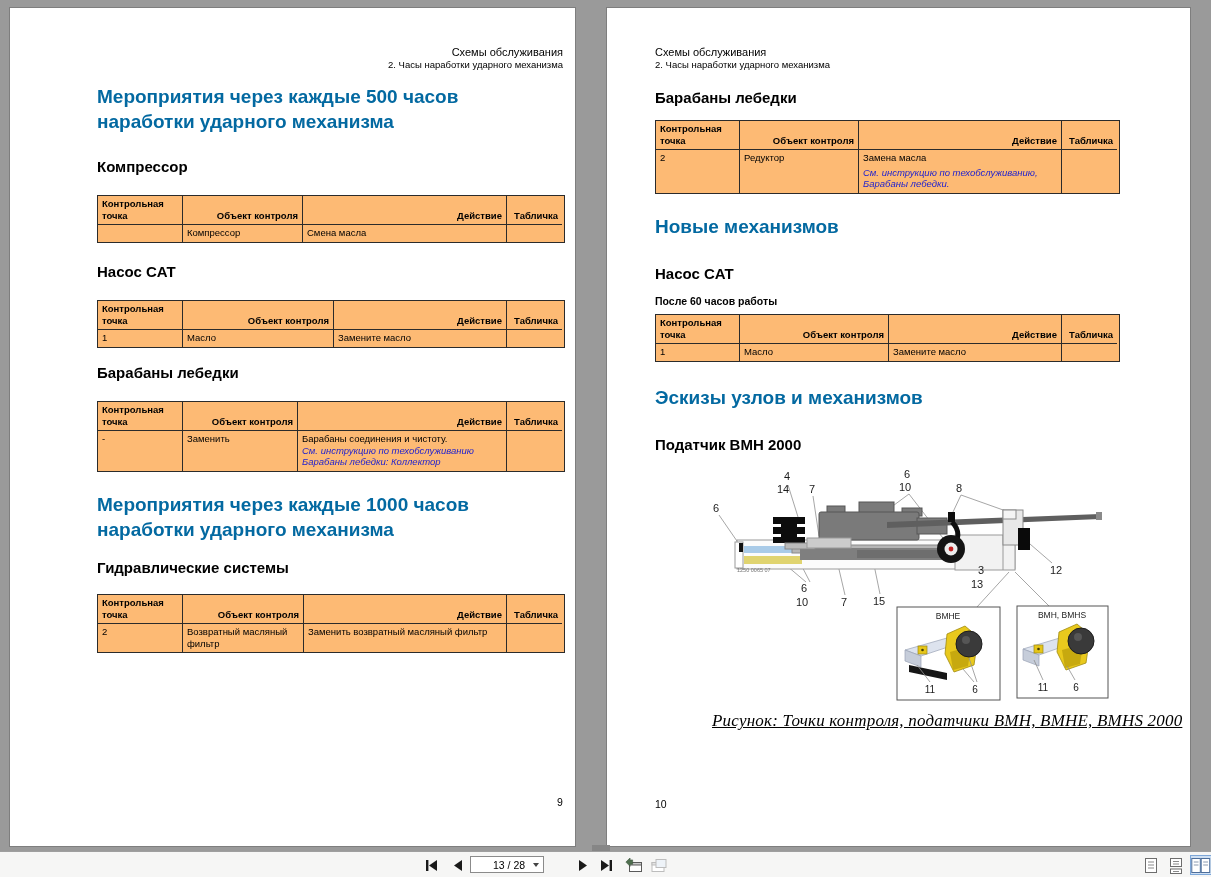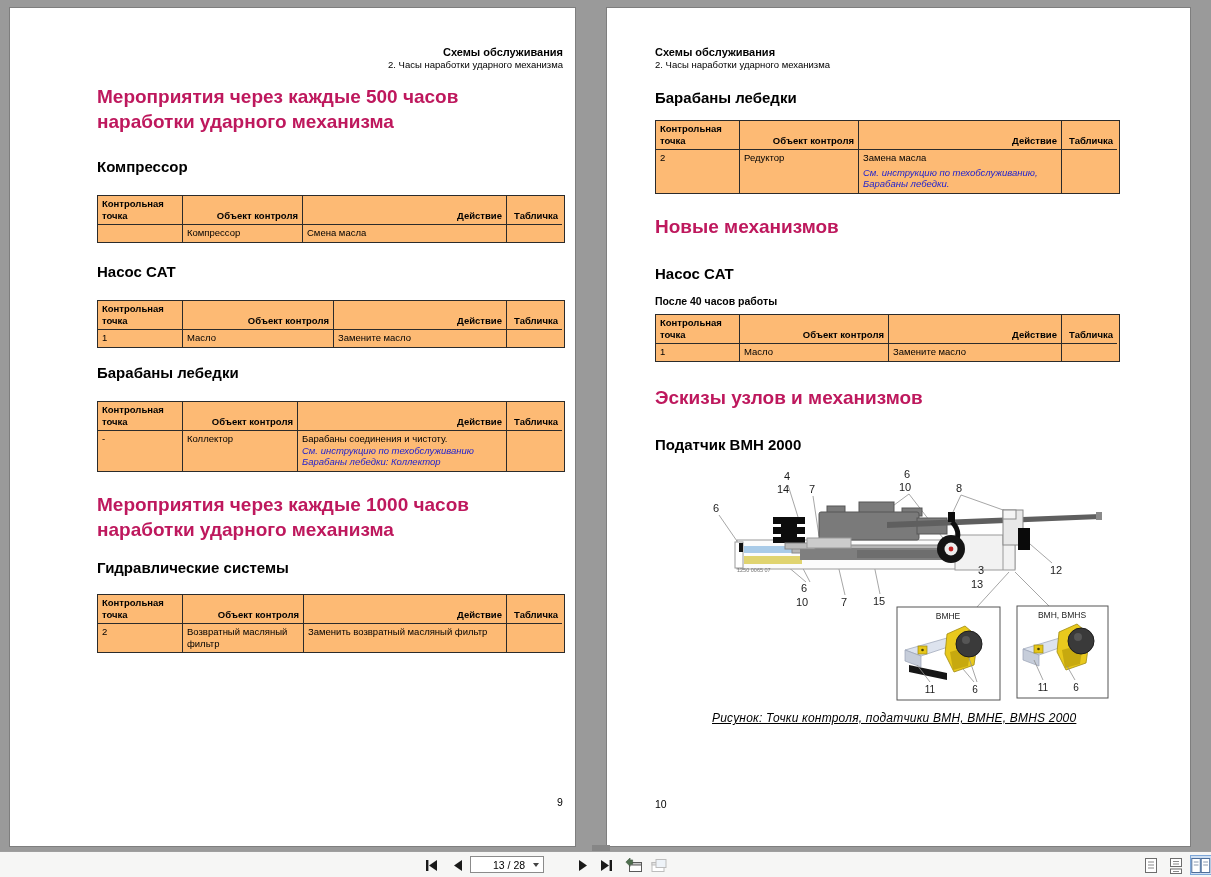--- a/index.html
+++ b/index.html
@@ -3,38 +3,38 @@
 <meta charset="utf-8">
 <style>
   html,body{margin:0;padding:0;}
   body{width:1211px;height:877px;overflow:hidden;background:#9a9a9a;
        font-family:"Liberation Sans", sans-serif; -webkit-font-smoothing:antialiased;}
   .screen{position:absolute;left:0;top:0;width:1211px;height:877px;overflow:hidden;}
   .page{position:absolute;background:#fff;box-shadow:0 0 0 1px #7e7e7e;}
   .page-left{left:10px;top:8px;width:565px;height:838px;}
   .page-right{left:607px;top:8px;width:583px;height:838px;}
   .abs{position:absolute;}
-  .hdr-title{font-size:11px;font-weight:bold;color:#000;line-height:13px;}
+  .hdr-title{font-size:11px;font-weight:normal;color:#000;line-height:13px;}
   .hdr-sub{font-size:9.5px;color:#000;line-height:12px;}
-  .h1{font-size:19px;font-weight:bold;color:#be185d;line-height:25px;white-space:pre-line;}
+  .h1{font-size:19px;font-weight:bold;color:#0369a1;line-height:25px;white-space:pre-line;}
   .h2{font-size:15px;font-weight:bold;color:#000;}
   .h3{font-size:10.5px;font-weight:bold;color:#000;}
   .pgnum{font-size:10.5px;color:#000;}
   
   .tbl{position:absolute;border:1px solid #2b2b2b;background:#fdba74;}
   .trow{display:grid;}
   .thead .tcell{border-bottom:1px solid #2b2b2b;align-items:flex-end;font-weight:bold;}
   .tcell{border-right:1px solid #2b2b2b;padding:2px 4px 3px 4px;font-size:9.5px;
          line-height:11.5px;color:#000;display:flex;flex-direction:column;justify-content:flex-start;
          box-sizing:border-box;}
   .thead .tcell{display:flex;justify-content:flex-end;min-height:26px;}
   .tcell:last-child{border-right:none;}
   .blk{display:block;}
   .link{color:#2323cd;font-style:italic;}
-  .caption{font-family:Liberation Sans, sans-serif;font-style:italic;font-size:12px;
+  .caption{font-family:Liberation Serif, serif;font-style:italic;font-size:17px;
            color:#000;text-decoration:underline;letter-spacing:0.2px;}
   
   .toolbar{position:absolute;left:0;top:851px;width:1211px;height:26px;background:#f6f6f5;
            border-top:1px solid #9f9f9f;}
   .tbtn{position:absolute;top:4px;width:20px;height:18px;display:flex;align-items:center;
         justify-content:center;cursor:default;}
   .pagebox{position:absolute;top:4px;left:470px;width:74px;height:17px;background:#fff;
            border:1px solid #8b8b8b;font-size:10.5px;color:#000;display:flex;align-items:center;
            box-sizing:border-box;padding-left:22px;}
   .pagebox .caret{position:absolute;right:4px;top:6px;width:0;height:0;
@@ -93,21 +93,21 @@
     <div class="abs h2" style="left:87px;top:356px;">Барабаны лебедки</div>
     <div class="tbl" style="left:87px;top:393px;width:466px;">
       <div class="trow thead" style="grid-template-columns:85px 115px 209px 55px;">
         <div class="tcell">Контрольная точка</div>
         <div class="tcell">Объект контроля</div>
         <div class="tcell">Действие</div>
         <div class="tcell">Табличка</div>
       </div>
       <div class="trow" style="grid-template-columns:85px 115px 209px 55px;">
         <div class="tcell">-</div>
-        <div class="tcell">Коллектор</div>
+        <div class="tcell">Заменить</div>
         <div class="tcell">
           <span class="blk">Барабаны соединения и чистоту.</span>
           <span class="blk link">См. инструкцию по техобслуживанию</span>
           <span class="blk link">Барабаны лебедки: Коллектор</span>
         </div>
         <div class="tcell"></div>
       </div>
     </div>
 
     <div class="abs h1" style="left:87px;top:484px;width:460px;">Мероприятия через каждые 1000 часов
@@ -153,21 +153,21 @@
           <span class="blk">Замена масла</span>
           <span class="blk link" style="margin-top:3px;">См. инструкцию по техобслуживанию,</span>
           <span class="blk link">Барабаны лебедки.</span>
         </div>
         <div class="tcell"></div>
       </div>
     </div>
 
     <div class="abs h1" style="left:48px;top:206px;">Новые механизмов</div>
     <div class="abs h2" style="left:48px;top:257px;">Насос CAT</div>
-    <div class="abs h3" style="left:48px;top:287px;">После 40 часов работы</div>
+    <div class="abs h3" style="left:48px;top:287px;">После 60 часов работы</div>
 
     <div class="tbl" style="left:48px;top:306px;width:463px;">
       <div class="trow thead" style="grid-template-columns:84px 149px 173px 55px;">
         <div class="tcell">Контрольная точка</div>
         <div class="tcell">Объект контроля</div>
         <div class="tcell">Действие</div>
         <div class="tcell">Табличка</div>
       </div>
       <div class="trow" style="grid-template-columns:84px 149px 173px 55px;">
         <div class="tcell">1</div>

